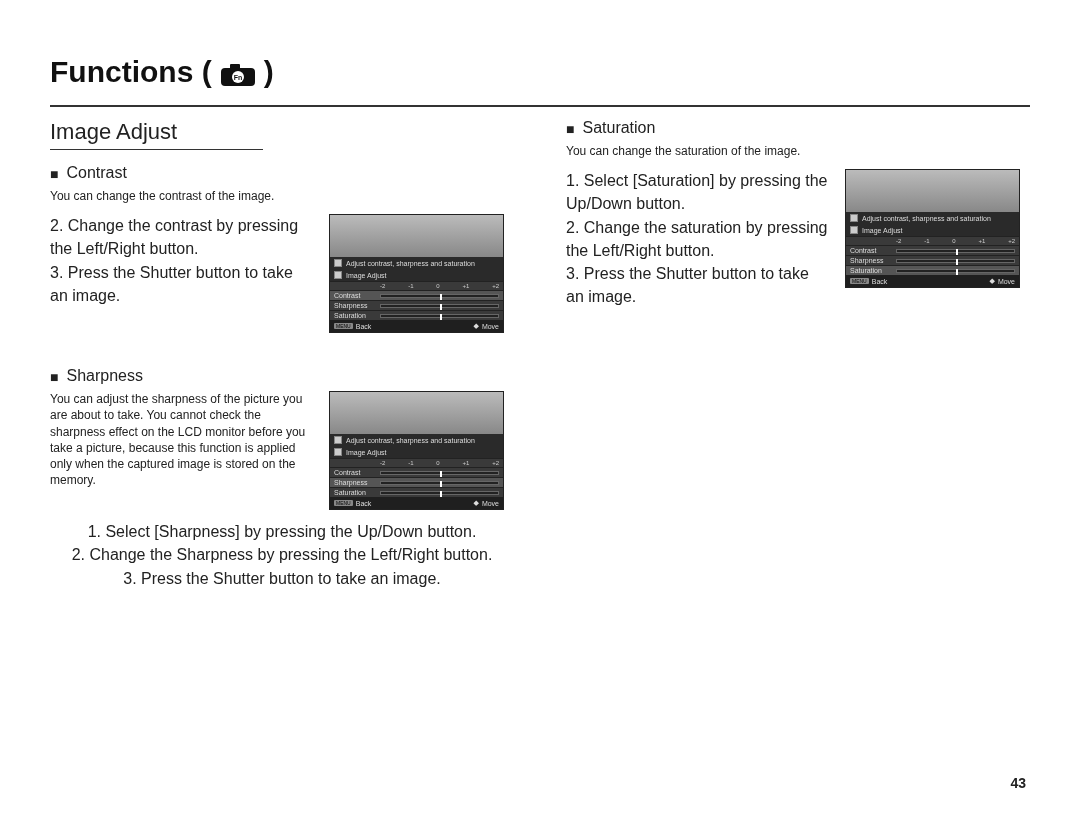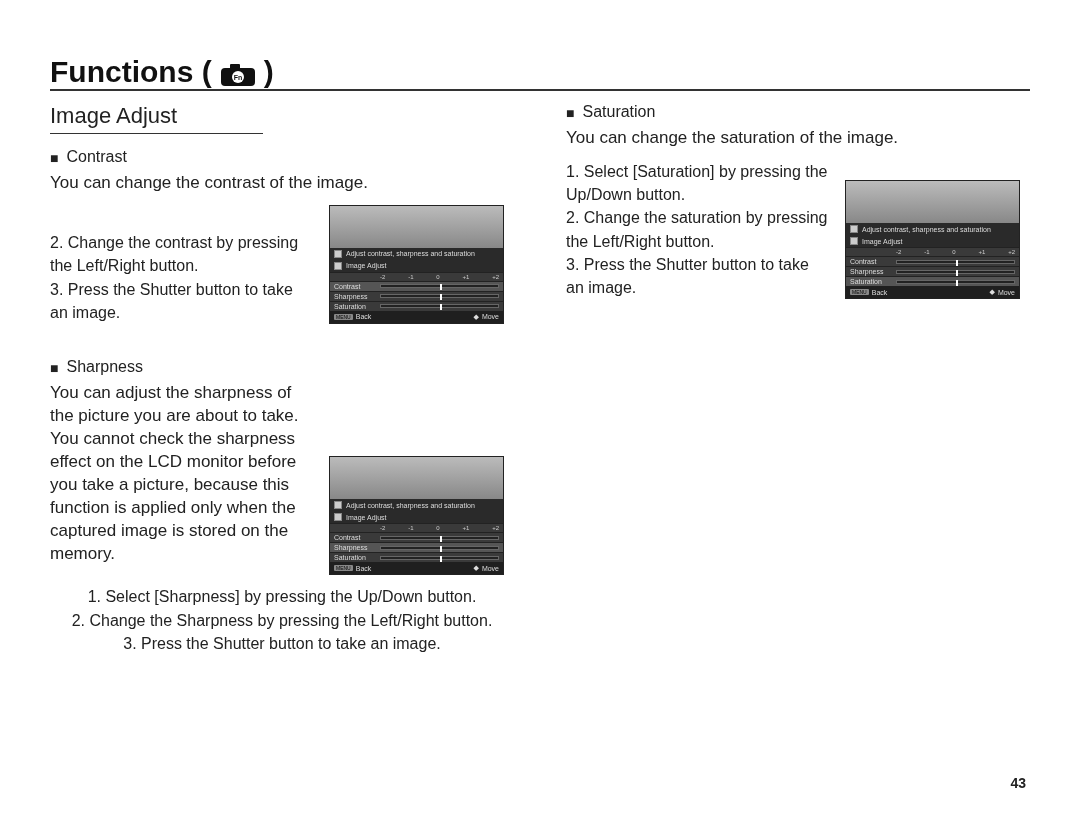--- a/index.html
+++ b/index.html
@@ -13,21 +13,21 @@
     padding: 55px 50px 40px 50px;
   }
   .page-title {
     font-size: 30px;
     font-weight: bold;
     color: #111;
     display: flex;
     align-items: center;
     gap: 8px;
     border-bottom: 2px solid #333;
-    padding-bottom: 0;
+    padding-bottom: 16px;
     margin-bottom: 12px;
   }
   .cam-icon {
     display: inline-block;
     width: 36px; height: 24px;
     position: relative;
   }
   .cam-icon svg { width: 100%; height: 100%; }
   .subsection {
     font-size: 22px;
@@ -45,24 +45,24 @@
   .block { margin-bottom: 34px; }
   .bullet-line {
     display: flex;
     align-items: flex-start;
     gap: 8px;
     font-size: 16px;
     color: #222;
     margin-bottom: 4px;
   }
   .bullet-line .sq { font-size: 14px; line-height: 20px; }
-  .desc { font-size: 17px; line-height: 1.35; margin-bottom: 10px; }
+  .desc { font-size: 12px; line-height: 1.35; margin-bottom: 10px; }
   .steps-wrap {
     display: flex;
-    align-items: flex-end;
+    align-items: flex-start;
     gap: 14px;
   }
   .steps { font-size: 16px; line-height: 1.45; }
   .steps-narrow { width: 265px; }
   .screen {
     width: 175px;
     background: #4a4a4a;
     border: 1px solid #222;
     flex-shrink: 0;
     font-size: 8px;

